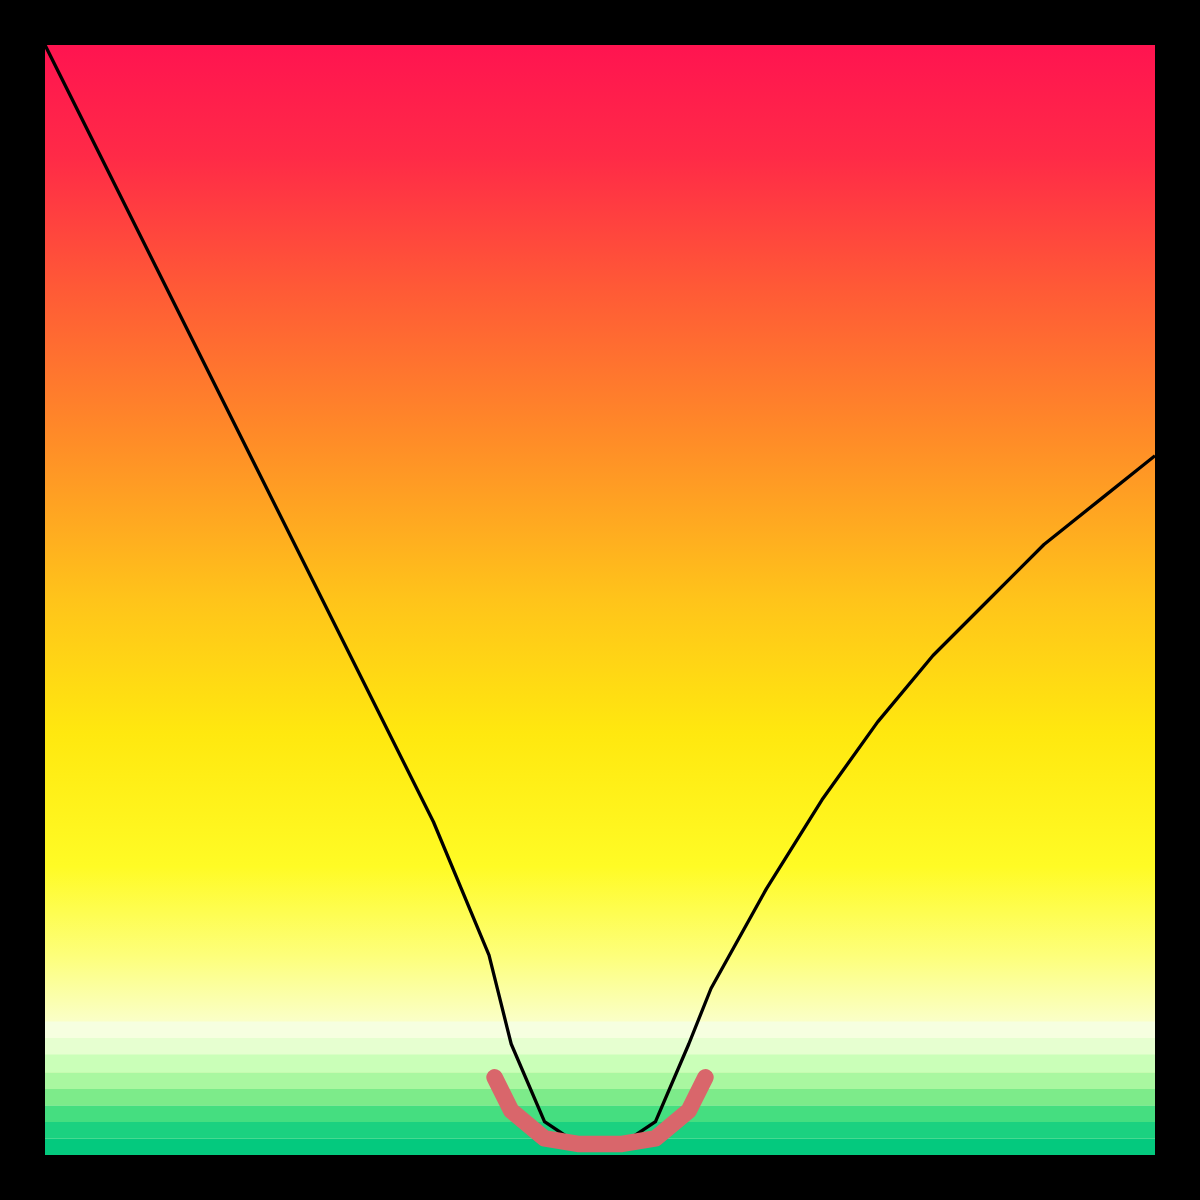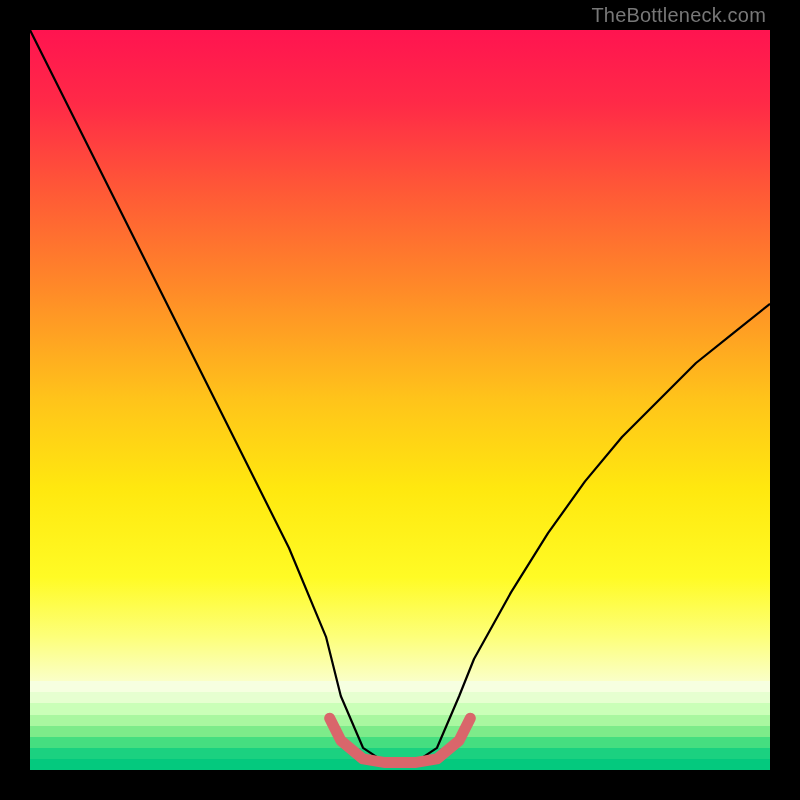--- a/index.html
+++ b/index.html
@@ -56,14 +56,13 @@
         <div class="band" style="top: 706.7px; height: 11.6px; background: rgb(69, 222, 128);"></div>
         <div class="band" style="top: 717.8px; height: 11.6px; background: rgb(27, 209, 128);"></div>
         <div class="band" style="top: 728.9px; height: 11.6px; background: rgb(4, 201, 126);"></div>
       </div>
     <svg class="curve" viewBox="0 0 740 740" preserveAspectRatio="none">
       <path id="main-curve" fill="none" stroke-width="2.2" stroke-linejoin="round" d="M0.00 0.00 L37.00 74.00 L74.00 148.00 L111.00 222.00 L148.00 296.00 L185.00 370.00 L222.00 444.00 L259.00 518.00 L296.00 606.80 L310.80 666.00 L333.00 717.80 L355.20 732.60 L384.80 732.60 L407.00 717.80 L429.20 666.00 L444.00 629.00 L481.00 562.40 L518.00 503.20 L555.00 451.40 L592.00 407.00 L629.00 370.00 L666.00 333.00 L703.00 303.40 L740.00 273.80 " stroke="#000000"></path>
       <path id="hl-curve" fill="none" stroke-width="11" stroke-linecap="round" stroke-linejoin="round" d="M299.70 688.20 L310.80 710.40 L333.00 728.90 L355.20 732.60 L384.80 732.60 L407.00 728.90 L429.20 710.40 L440.30 688.20 " stroke="#d9666b"></path>
     </svg>
   </div>
 
-  <div class="watermark">TheBottleneck.com</div>
 </div>
 
 </body></html>

